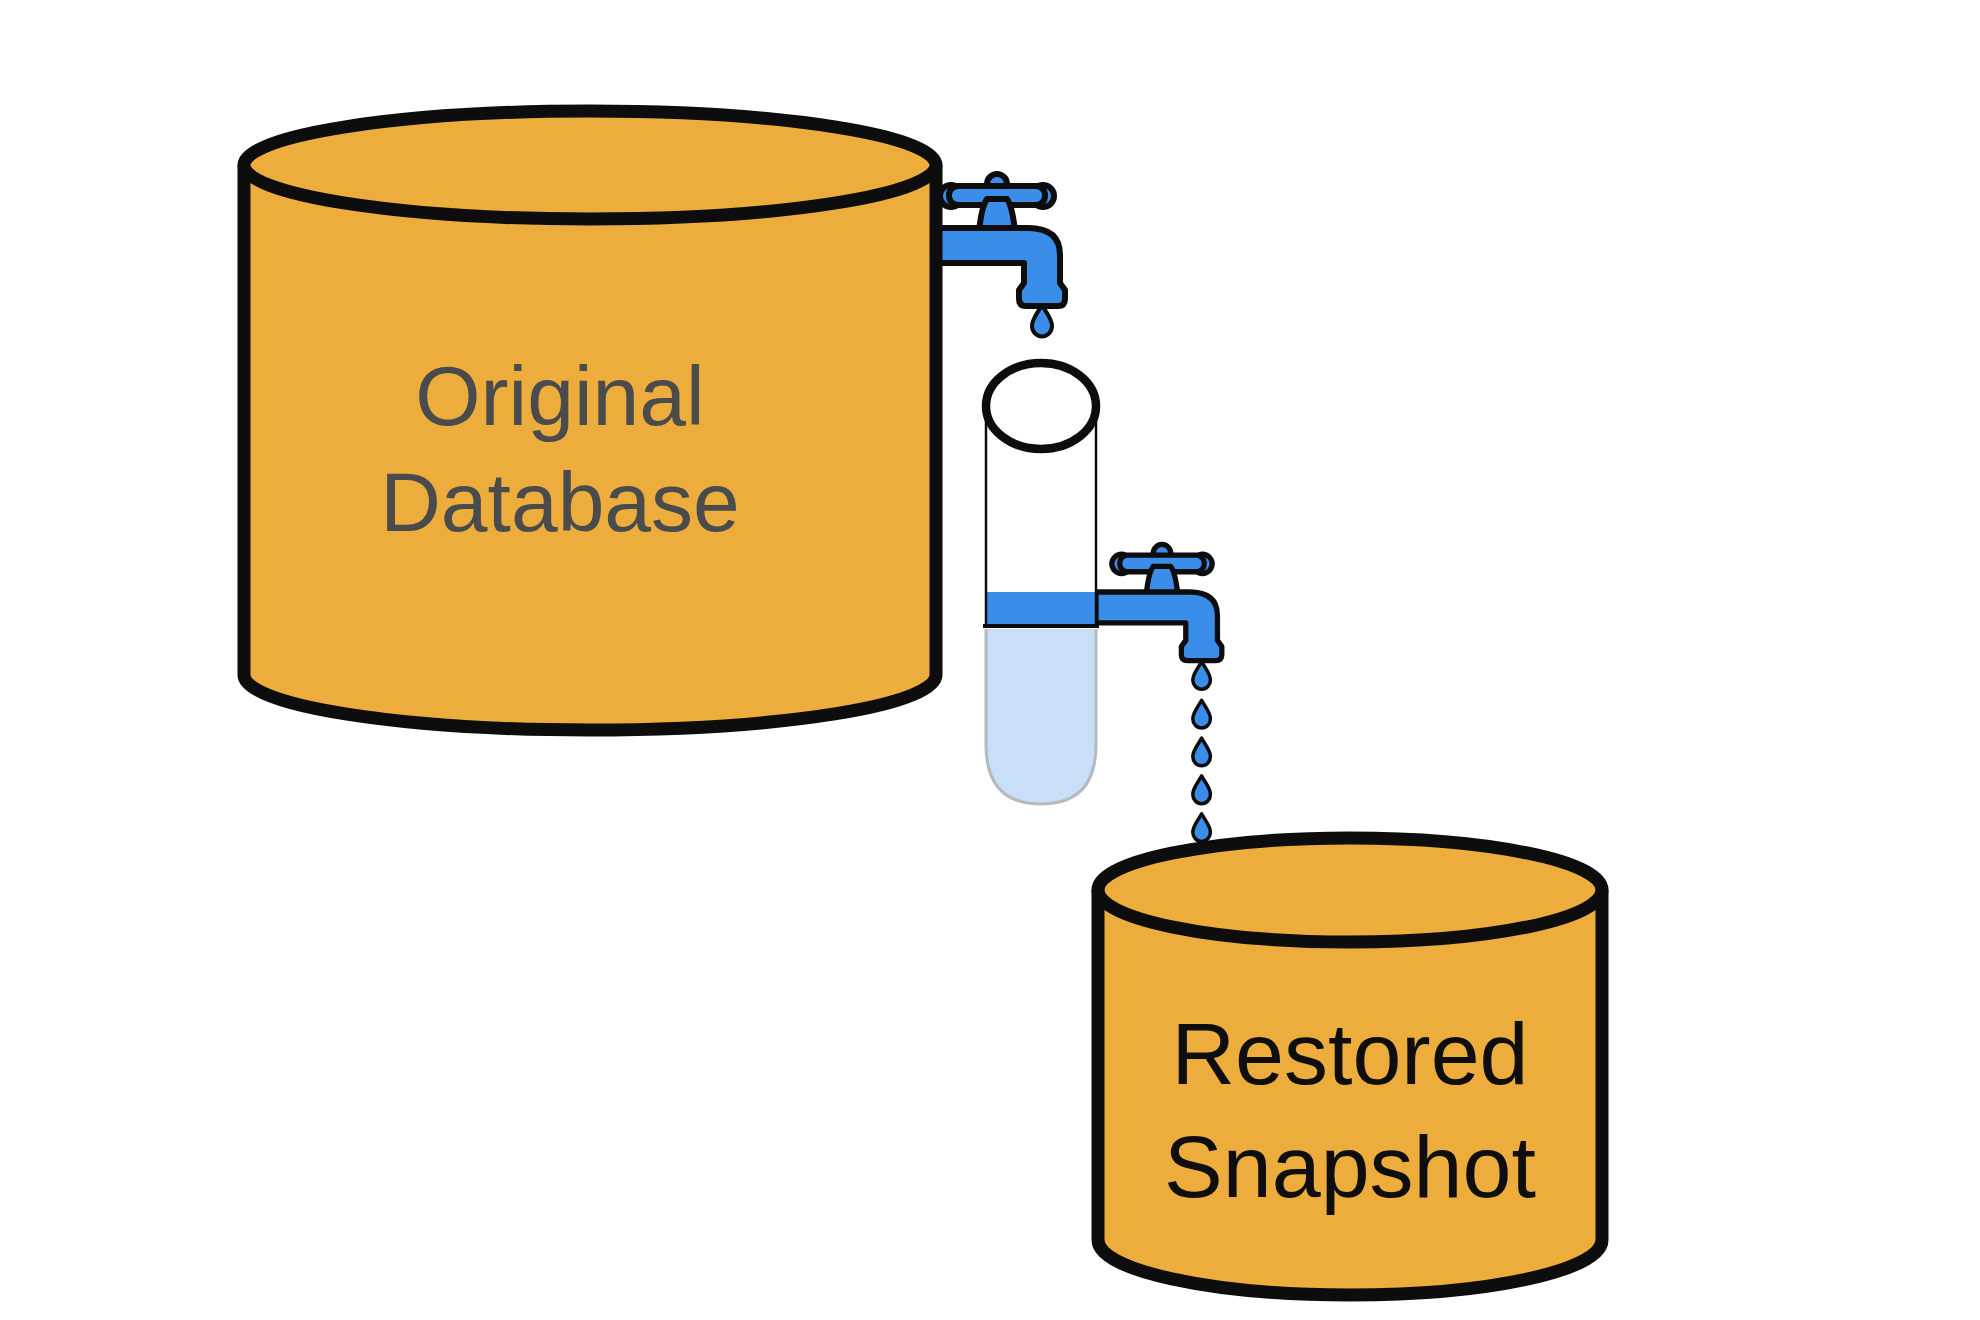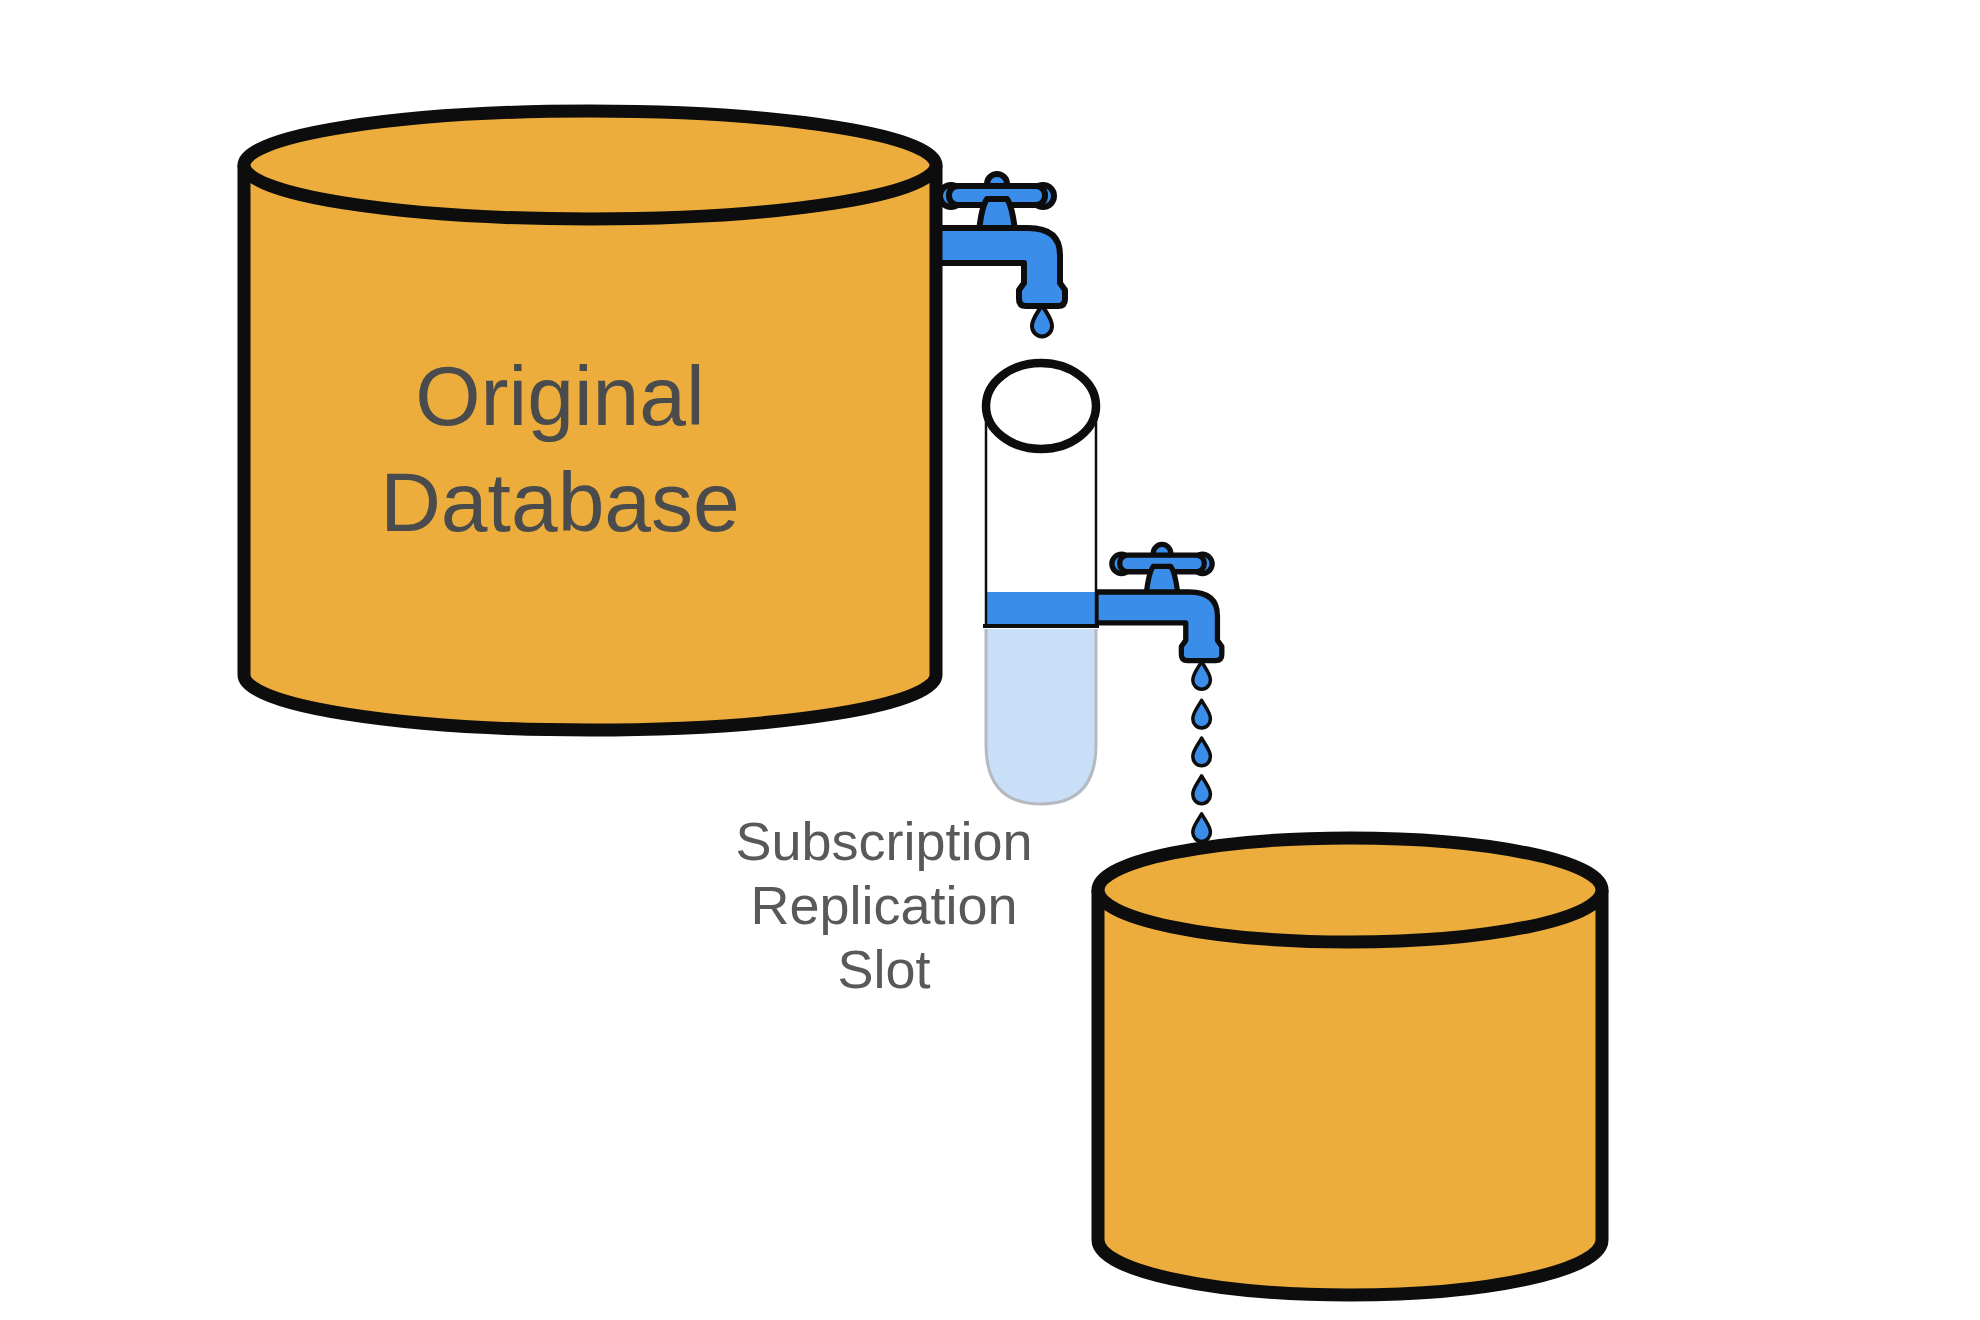--- a/index.html
+++ b/index.html
@@ -149,18 +149,17 @@
 
     <g>
       <path class="orange-cyl" d="M 1098,890 V 1240 A 252,55 0 0 0 1602,1240 V 890"></path>
       <ellipse class="orange-cyl" cx="1350" cy="890" rx="252" ry="52"></ellipse>
     </g>
   </svg>
 
   <div class="label label-original">Original
 Database</div>
 
-  <div class="label label-slot">Subscription
-Replication
-Slot</div>
 
+  <div class="label label-restored">Restored
+Snapshot</div>
 
 </div>
 
 </body></html>

